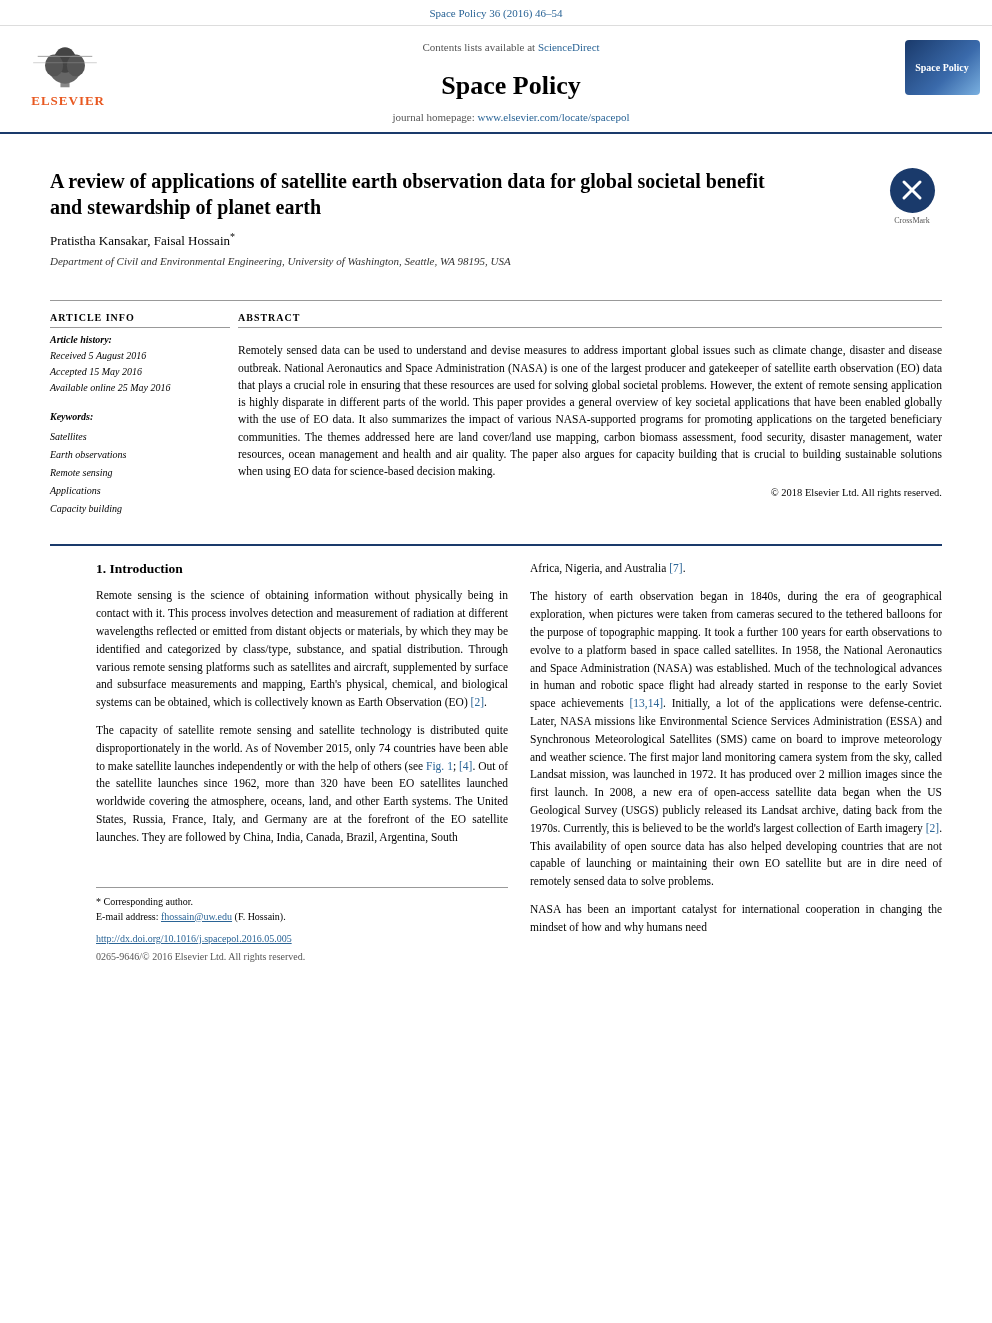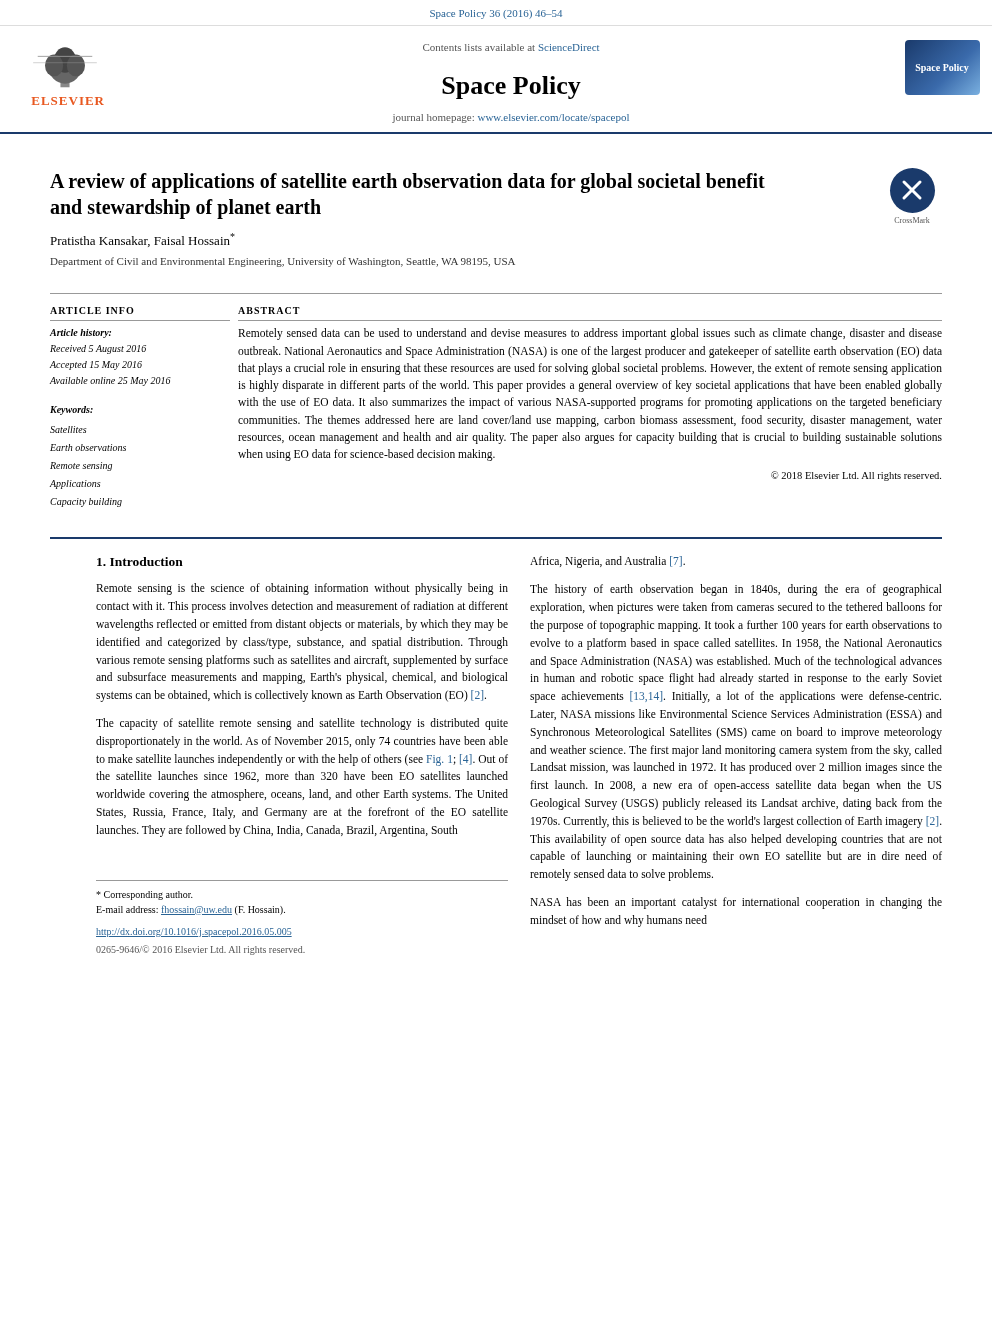--- a/index.html
+++ b/index.html
@@ -98,22 +98,23 @@
     }
     .authors {
       font-size: 13px;
       margin-bottom: 4px;
     }
     .authors sup {
       font-size: 10px;
     }
     .affiliation {
       font-size: 11px;
+      font-style: italic;
       color: #333;
-      margin-bottom: 24px;
+      margin-bottom: 31px;
     }
     .divider {
       border: none;
       border-top: 1px solid #999;
       margin: 8px 0;
     }
     .two-col {
       display: flex;
       gap: 8px;
       margin-top: 10px;
@@ -145,21 +146,21 @@
       line-height: 1.8;
     }
     .abstract-col {
       flex: 1;
     }
     .abstract-header {
       font-size: 10px;
       font-weight: bold;
       letter-spacing: 1px;
       text-transform: uppercase;
-      margin-bottom: 4px;
+      margin-bottom: 14px;
       border-bottom: 1px solid #999;
       padding-bottom: 2px;
     }
     .abstract-text {
       font-size: 11.5px;
       line-height: 1.5;
       text-align: justify;
     }
     .copyright-line {
       font-size: 10.5px;

